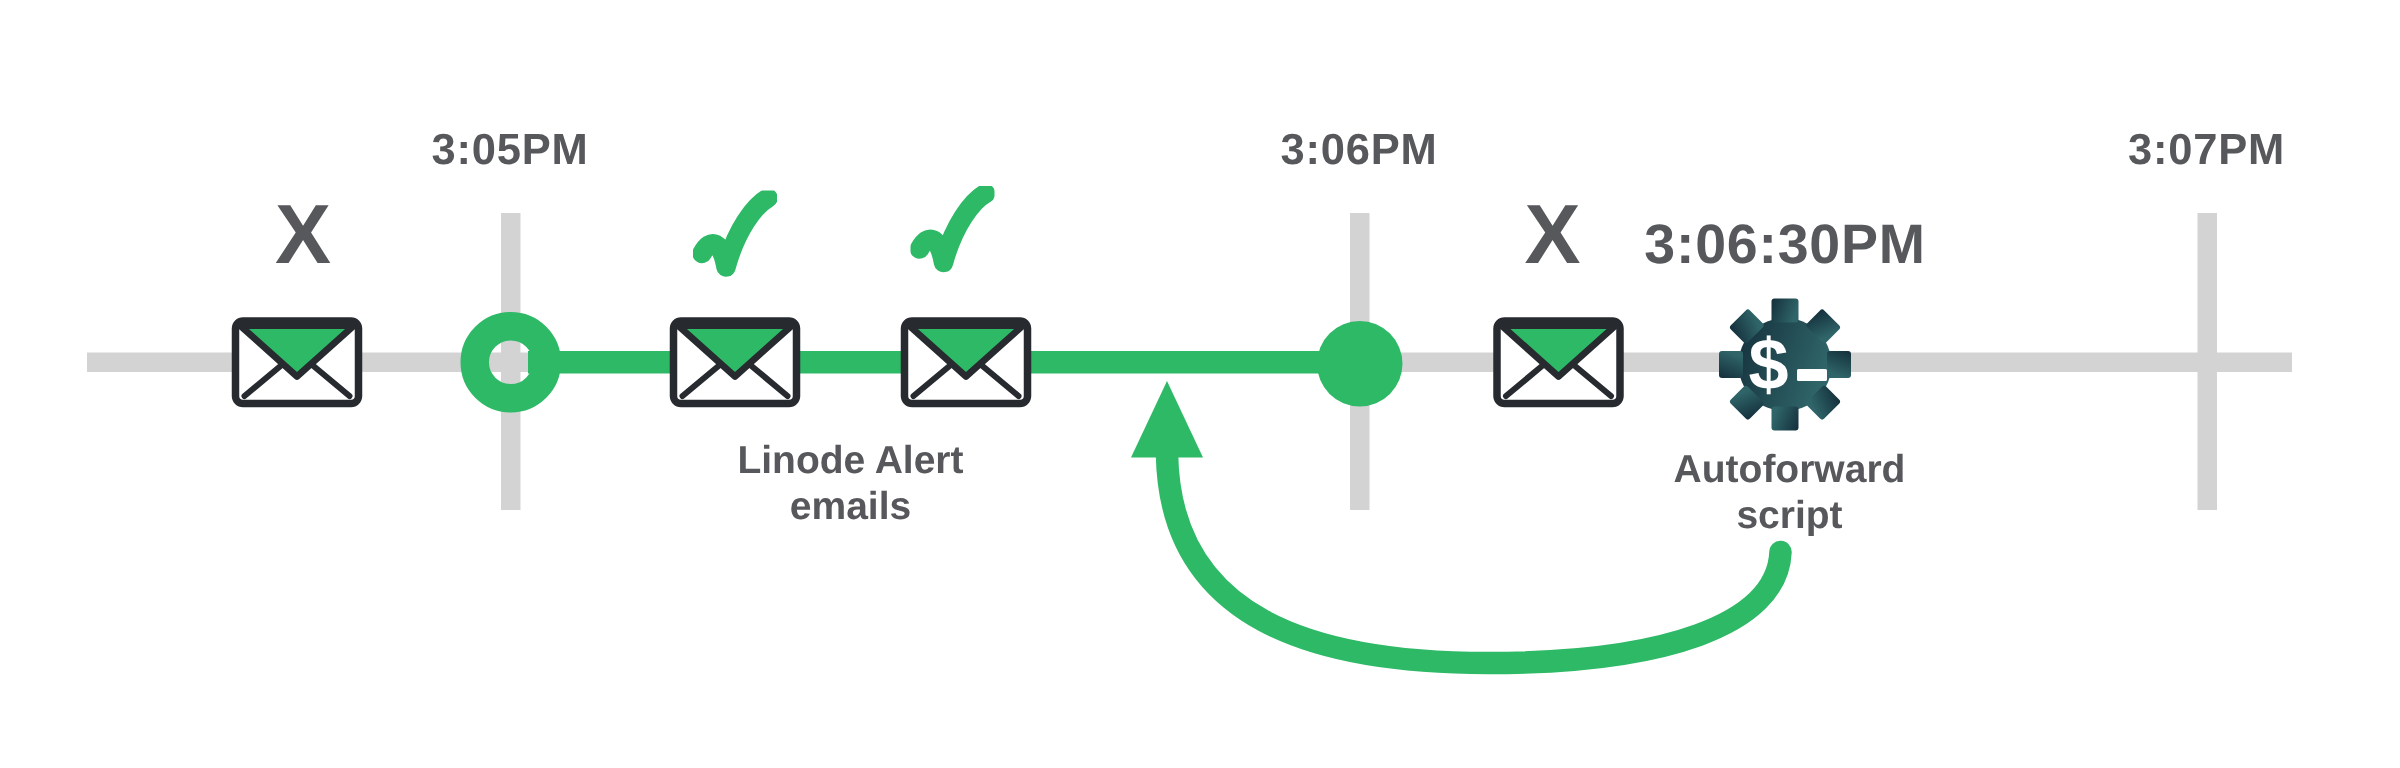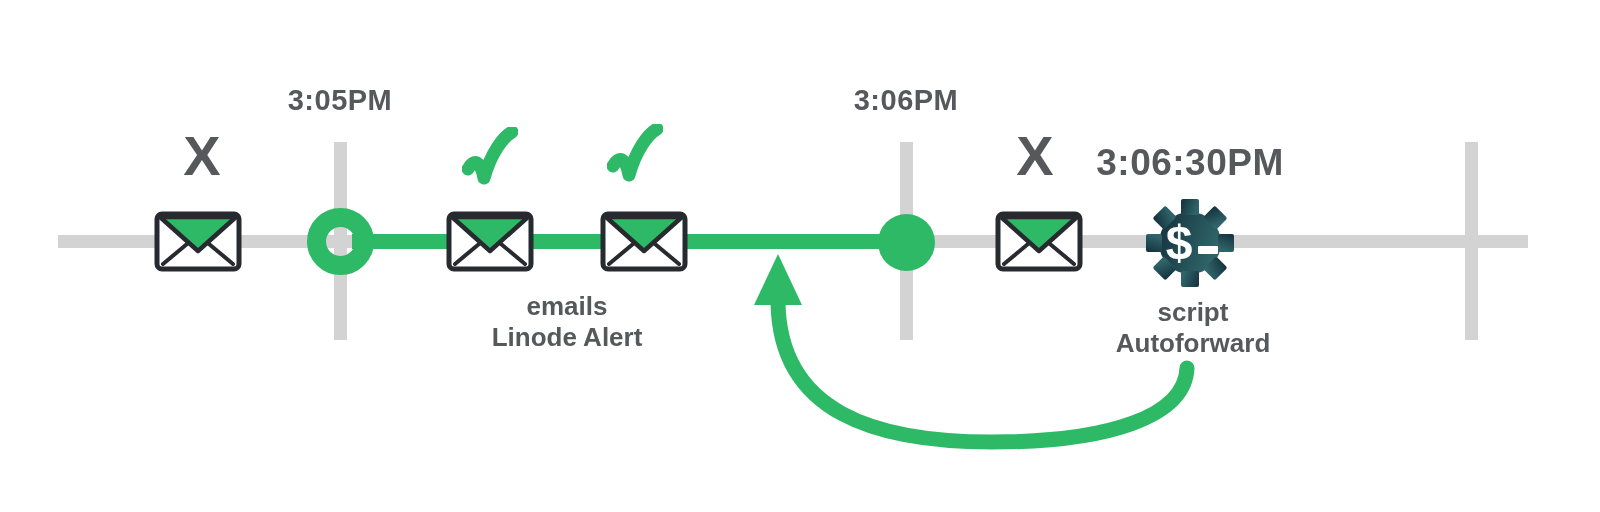--- a/index.html
+++ b/index.html
@@ -64,20 +64,21 @@
 
 <div class="stage">
 
   <div class="track"></div>
   <div class="tick t1"></div>
   <div class="tick t2"></div>
   <div class="tick t3"></div>
 
   <div class="tick-label l1">3:05PM</div>
   <div class="tick-label l2">3:06PM</div>
+  <div class="tick-label l3">3:07PM</div>
 
   <div class="green-line"></div>
   <div class="ring"></div>
   <div class="dot"></div>
 
   <div class="xmark x1">X</div>
   <svg class="env e1" viewBox="0 0 88 61">
     <rect class="env-body" x="3" y="3" width="82" height="55" rx="5"></rect>
     <path class="env-flap" d="M6 6 L82 6 L44 40 Z"></path>
     <path class="env-fold" d="M9 53 L33 33"></path>
@@ -98,22 +99,22 @@
     <path class="check-path" d="M6 42 C12 31 19 34 22 51 C29 26 41 10 50 5"></path>
   </svg>
   <svg class="env e3" viewBox="0 0 88 61">
     <rect class="env-body" x="3" y="3" width="82" height="55" rx="5"></rect>
     <path class="env-flap" d="M6 6 L82 6 L44 40 Z"></path>
     <path class="env-fold" d="M9 53 L33 33"></path>
     <path class="env-fold" d="M79 53 L55 33"></path>
   </svg>
 
   <div class="caption alert">
+    <div>Linode Alert</div>
     <div>emails</div>
-    <div>Linode Alert</div>
   </div>
 
   <div class="xmark x2">X</div>
   <svg class="env e4" viewBox="0 0 88 61">
     <rect class="env-body" x="3" y="3" width="82" height="55" rx="5"></rect>
     <path class="env-flap" d="M6 6 L82 6 L44 40 Z"></path>
     <path class="env-fold" d="M9 53 L33 33"></path>
     <path class="env-fold" d="M79 53 L55 33"></path>
   </svg>
 
@@ -133,22 +134,22 @@
       <rect x="38" y="3" width="18" height="16" rx="2" transform="rotate(135 47 47)"></rect>
       <rect x="38" y="3" width="18" height="16" rx="2" transform="rotate(180 47 47)"></rect>
       <rect x="38" y="3" width="18" height="16" rx="2" transform="rotate(225 47 47)"></rect>
       <rect x="38" y="3" width="18" height="16" rx="2" transform="rotate(270 47 47)"></rect>
       <rect x="38" y="3" width="18" height="16" rx="2" transform="rotate(315 47 47)"></rect>
     </g>
     <text class="gear-dollar" x="36" y="63" text-anchor="middle">$</text>
     <rect class="gear-dash" x="55" y="50" width="20" height="8" rx="1"></rect>
   </svg>
   <div class="caption script">
+    <div>Autoforward</div>
     <div>script</div>
-    <div>Autoforward</div>
   </div>
 
   <svg class="loop-arrow" viewBox="0 0 480 230">
     <path class="loop-path" d="M447 123 C445 172 368 197 252 197 C136 197 40 168 38 58"></path>
     <polygon class="loop-head" points="14,60 62,60 38,9"></polygon>
   </svg>
 
 </div>
 
 </body></html>

